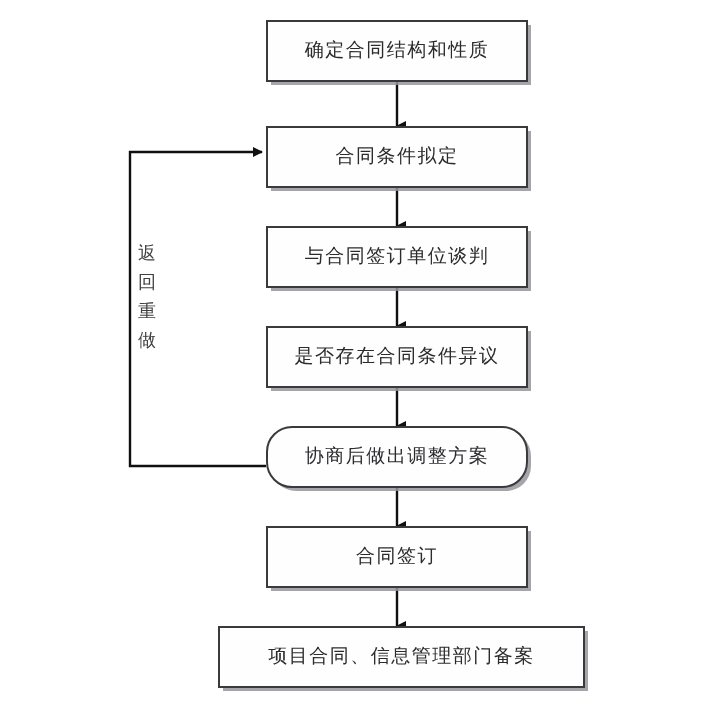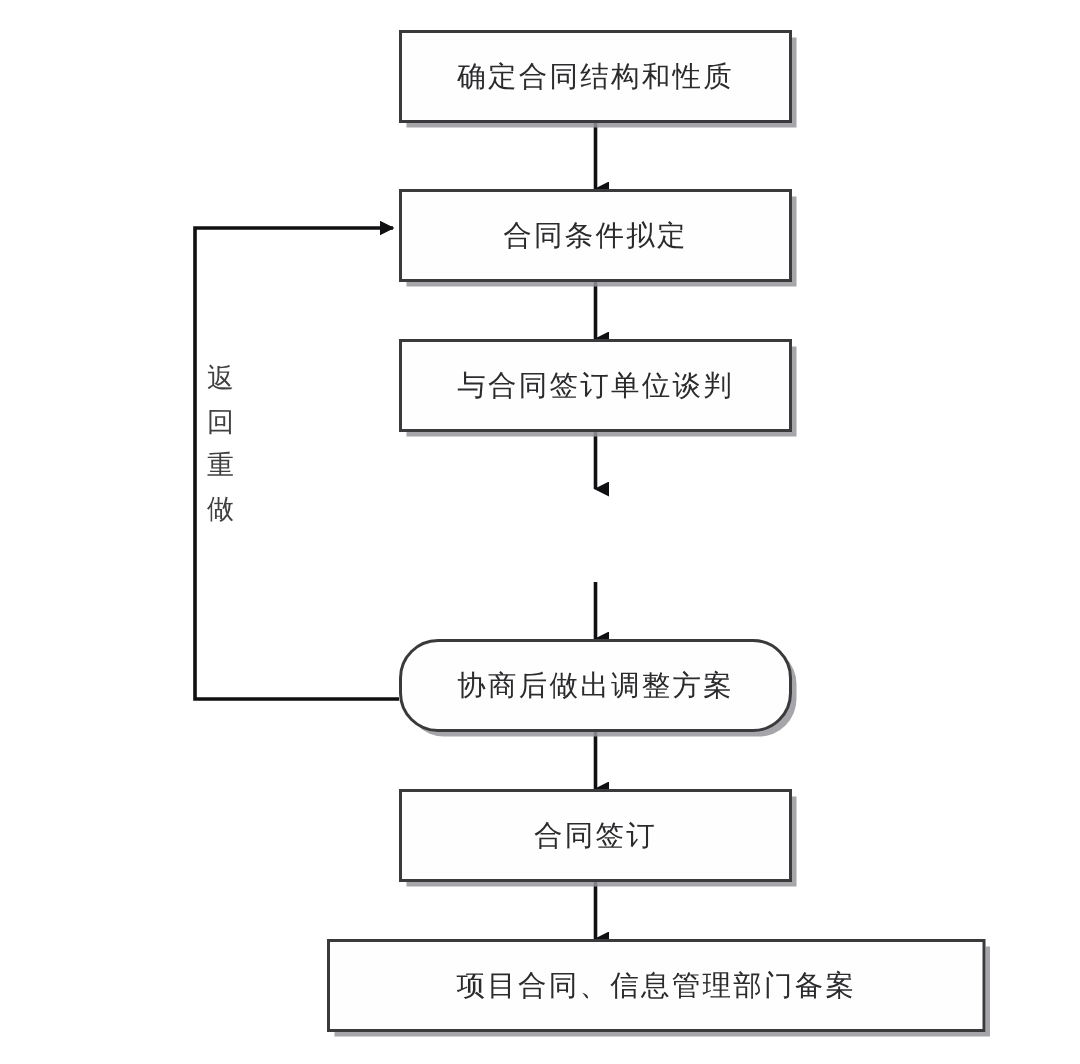--- a/index.html
+++ b/index.html
@@ -28,21 +28,21 @@
     position: absolute;
     box-sizing: border-box;
     background: #fefefe;
     border: 2px solid #3a3a3c;
     box-shadow: 4px 4px 0 -1px rgba(150,150,155,0.85);
     display: flex;
     align-items: center;
     justify-content: center;
   }
   .node .node-label {
-    font-family: Liberation Sans, sans-serif;
+    font-family: Liberation Mono, monospace;
     font-size: 19px;
     letter-spacing: 1.5px;
     color: #2b2b2e;
     white-space: nowrap;
     line-height: 1;
     text-align: right;
   }
 
   
   .loop-label {
@@ -102,28 +102,31 @@
   </div>
 
   <div class="node" style="left:266px; top:226px; width:262px; height:62px;">
     <span class="node-label">与合同签订单位谈判</span>
   </div>
 
   <div class="node" style="left:266px; top:126px; width:262px; height:62px;">
     <span class="node-label">合同条件拟定</span>
   </div>
 
+  <div class="node" style="left:266px; top:326px; width:262px; height:62px;">
+    <span class="node-label">是否存在合同条件异议</span>
+  </div>
 
   <div class="node" style="left:266px; top:426px; width:262px; height:62px;border-radius:26px;">
     <span class="node-label">协商后做出调整方案</span>
   </div>
 
   <div class="node" style="left:266px; top:526px; width:262px; height:62px;">
     <span class="node-label">合同签订</span>
   </div>
 
-  <div class="node" style="left:218px; top:626px; width:439px; height:62px;">
+  <div class="node" style="left:218px; top:626px; width:367px; height:62px;">
     <span class="node-label">项目合同、信息管理部门备案</span>
   </div>
 
   <div class="loop-label" style="left:136px; top:238px;">返回重做</div>
 
 </div>
 
 </body></html>

